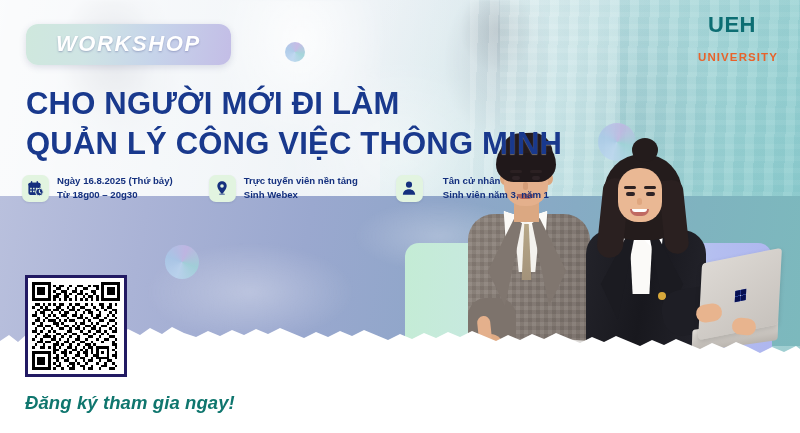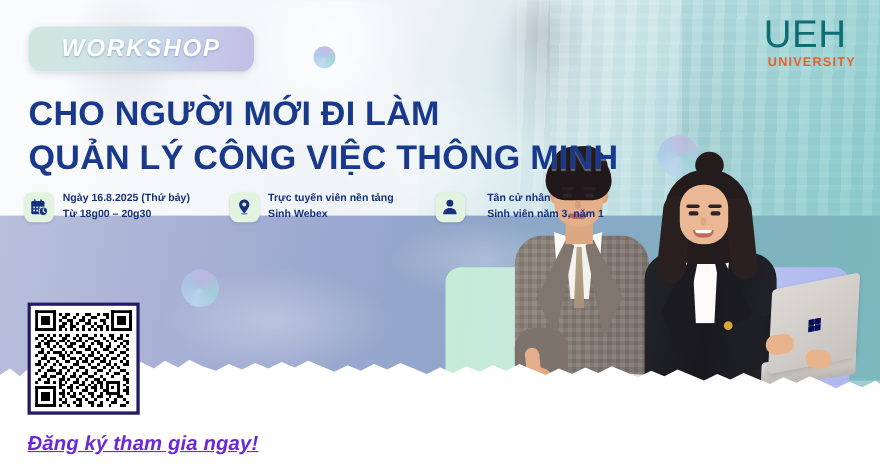--- a/index.html
+++ b/index.html
@@ -98,26 +98,26 @@
     color:#ffffff;
   }
   .torn svg { display:block; width:800px; height:118px; }
 
   
   .logo {
     position:absolute; right:22px; top:14px;
     text-align:center; line-height:1;
   }
   .logo-main {
-    font-size:35px; font-weight:normal; letter-spacing:.5px;
+    font-size:22px; font-weight:bold; letter-spacing:.5px;
     color:#0d6e73;
   }
   .logo-sub {
     font-size:11.5px; font-weight:bold; letter-spacing:1.1px;
-    color:#e8622a; margin-top:3px;padding-left:12px;
+    color:#e8622a; margin-top:16px;padding-left:12px;
   }
 
   
   .badge {
     position:absolute; left:26px; top:24px;
     padding:7px 30px 8px 30px;
     border-radius:12px;
     background:linear-gradient(100deg, #cfe8dd 0%, #cfe4e4 30%, #c6d4ea 62%, #c3bde6 100%);
     box-shadow:0 2px 7px rgba(60,70,120,.16);
   }
@@ -166,21 +166,21 @@
     width:102px; height:102px;
     background:#ffffff;
     border:3px solid #221a63;
     padding:4px;
   }
   .qr-wrap svg { display:block; width:100%; height:100%; }
 
   .cta {
     position:absolute; left:25px; top:392px;
     font-size:18.5px; font-weight:bold; font-style:italic;
-    color:#6d28d9; letter-spacing:.1px;text-decoration:underline;
+    color:#0f766e; letter-spacing:.1px;
   }
 
   
   .student-card {
     position:absolute; left:405px; top:243px;
     width:367px; height:152px;
     border-radius:14px;
     background:linear-gradient(95deg, #c4ecd5 0%, #c8e8e2 26%, #c0d6ee 58%, #b4bef0 82%, #aeb6ef 100%);
   }
 

